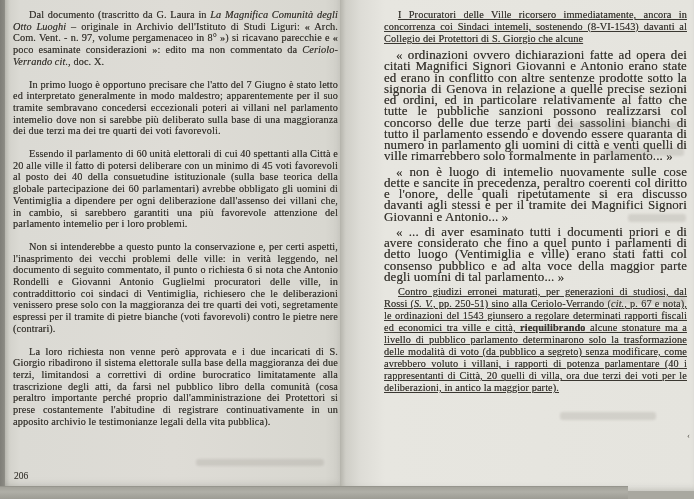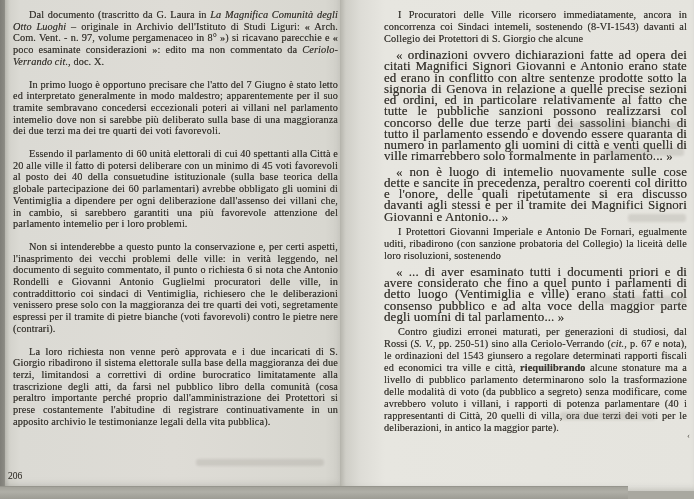--- a/index.html
+++ b/index.html
@@ -41,37 +41,37 @@
   }
   .text-col.left-col  { left: 13px;  top: 9px; width: 325px; }
   .text-col.right-col { left: 384px; top: 9px; width: 303px; }
   .text-col p { margin: 0; }
   .text-col p + p { margin-top: 11px; }
   p.para {
     font-size: 10.3px;
     line-height: 11.7px;
     text-indent: 16px;
   }
-  .right-col p.para { line-height: 12px; text-indent: 14px; }
+  .right-col p.para { line-height: 12px; text-indent: 14px; text-decoration: underline; }
   p.quote {
     font-size: 13px;
     line-height: 11.25px;
     text-indent: 12px;
     margin-top: 4px !important;
   }
   p.quote + p.para { margin-top: 4px !important; }
   em { font-style: italic; }
   .run-b { font-weight: bold; margin-top: 35px; }
   .pagenum {
     position: absolute;
     font-size: 9.5px;
     color: #45423c;
     text-shadow: 0 0 0.4px rgba(58,55,49,0.7);
   }
-  .pagenum.pn-left  { left: 8px;  top: 471px; }
+  .pagenum.pn-left  { left: 14px;  top: 471px; }
   .pagenum.pn-right { left: 704px; top: 471px; }
   .smudge {
     position: absolute;
     background: rgba(140,138,128,0.22);
     border-radius: 3px;
     filter: blur(1px);
   }
   .margin-mark {
     position: absolute;
     left: 687px; top: 431px;
@@ -93,21 +93,20 @@
       <p class="para"><span>Dal documento (trascritto da G. Laura in </span><em>La Magnifica Comunità degli Otto Luoghi</em><span> – originale in Archivio dell'Istituto di Studi Liguri: « Arch. Com. Vent. - n. 97, volume pergamenaceo in 8° ») si ricavano parecchie e « poco esaminate considerazioni »: edito ma non commentato da </span><em>Ceriolo-Verrando cit.</em><span>, doc. X.</span></p>
       <p class="para"><span>In primo luogo è opportuno precisare che l'atto del 7 Giugno è stato letto ed interpretato generalmente in modo maldestro; apparentemente per il suo tramite sembravano concedersi eccezionali poteri ai villani nel parlamento intemelio dove non si sarebbe più deliberato sulla base di una maggioranza dei due terzi ma dei tre quarti dei voti favorevoli.</span></p>
       <p class="para"><span>Essendo il parlamento di 60 unità elettorali di cui 40 spettanti alla Città e 20 alle ville il fatto di potersi deliberare con un minimo di 45 voti favorevoli al posto dei 40 della consuetudine istituzionale (sulla base teorica della globale partecipazione dei 60 parlamentari) avrebbe obbligato gli uomini di Ventimiglia a dipendere per ogni deliberazione dall'assenso dei villani che, in cambio, si sarebbero garantiti una più favorevole attenzione del parlamento intemelio per i loro problemi.</span></p>
       <p class="para"><span>Non si intenderebbe a questo punto la conservazione e, per certi aspetti, l'inasprimento dei vecchi problemi delle ville: in verità leggendo, nel documento di seguito commentato, il punto o richiesta 6 si nota che Antonio Rondelli e Giovanni Antonio Guglielmi procuratori delle ville, in contraddittorio coi sindaci di Ventimiglia, richiesero che le deliberazioni venissero prese solo con la maggioranza dei tre quarti dei voti, segretamente espressi per il tramite di pietre bianche (voti favorevoli) contro le pietre nere (contrari).</span></p>
       <p class="para"><span>La loro richiesta non venne però approvata e i due incaricati di S. Giorgio ribadirono il sistema elettorale sulla base della maggioranza dei due terzi, limitandosi a correttivi di ordine burocratico limitatamente alla trascrizione degli atti, da farsi nel pubblico libro della comunità (cosa peraltro importante perché proprio dall'amministrazione dei Protettori si prese costantemente l'abitudine di registrare continuativamente in un apposito archivio le testimonianze legali della vita pubblica).</span></p>
     </div>
   <div class="text-col right-col" id="right-blocks">
       <p class="para"><span>I Procuratori delle Ville ricorsero immediatamente, ancora in concorrenza coi Sindaci intemeli, sostenendo (8-VI-1543) davanti al Collegio dei Protettori di S. Giorgio che alcune</span></p>
       <p class="quote"><span>« ordinazioni ovvero dichiarazioni fatte ad opera dei citati Magnifici Signori Giovanni e Antonio erano state ed erano in conflitto con altre sentenze prodotte sotto la signoria di Genova in relazione a quelle precise sezioni ed ordini, ed in particolare relativamente al fatto che tutte le pubbliche sanzioni possono realizzarsi col concorso delle due terze parti dei sassolini bianchi di tutto il parlamento essendo e dovendo essere quaranta di numero in parlamento gli uomini di città e venti quelli di ville rimarrebbero solo formalmente in parlamento... »</span></p>
       <p class="quote"><span>« non è luogo di intemelio nuovamente sulle cose dette e sancite in precedenza, peraltro coerenti col diritto e l'onore, delle quali ripetutamente si era discusso davanti agli stessi e per il tramite dei Magnifici Signori Giovanni e Antonio... »</span></p>
-      <p class="para"><span>I Protettori Giovanni Imperiale e Antonio De Fornari, egualmente uditi, ribadirono (con sanzione probatoria del Collegio) la liceità delle loro risoluzioni, sostenendo</span></p>
       <p class="quote"><span>« ... di aver esaminato tutti i documenti priori e di avere considerato che fino a quel punto i parlamenti di detto luogo (Ventimiglia e ville) erano stati fatti col consenso pubblico e ad alta voce della maggior parte degli uomini di tal parlamento... »</span></p>
       <p class="para"><span>Contro giudizi erronei maturati, per generazioni di studiosi, dal Rossi (</span><em>S. V.</em><span>, pp. 250-51) sino alla Ceriolo-Verrando (</span><em>cit.</em><span>, p. 67 e nota), le ordinazioni del 1543 giunsero a regolare determinati rapporti fiscali ed economici tra ville e città, </span><span class="run-b">riequilibrando</span><span> alcune stonature ma a livello di pubblico parlamento determinarono solo la trasformazione delle modalità di voto (da pubblico a segreto) senza modificare, come avrebbero voluto i villani, i rapporti di potenza parlamentare (40 i rappresentanti di Città, 20 quelli di villa, ora due terzi dei voti per le deliberazioni, in antico la maggior parte).</span></p>
     </div>
 
   <div class="pagenum pn-left">206</div>
   <div class="pagenum pn-right">207</div>
 
   <div class="smudge" style="left:556px; top:122px; width:124px; height:8px;"></div>
   <div class="smudge" style="left:604px; top:148px; width:80px; height:8px;"></div>
   <div class="smudge" style="left:628px; top:214px; width:58px; height:8px;"></div>

